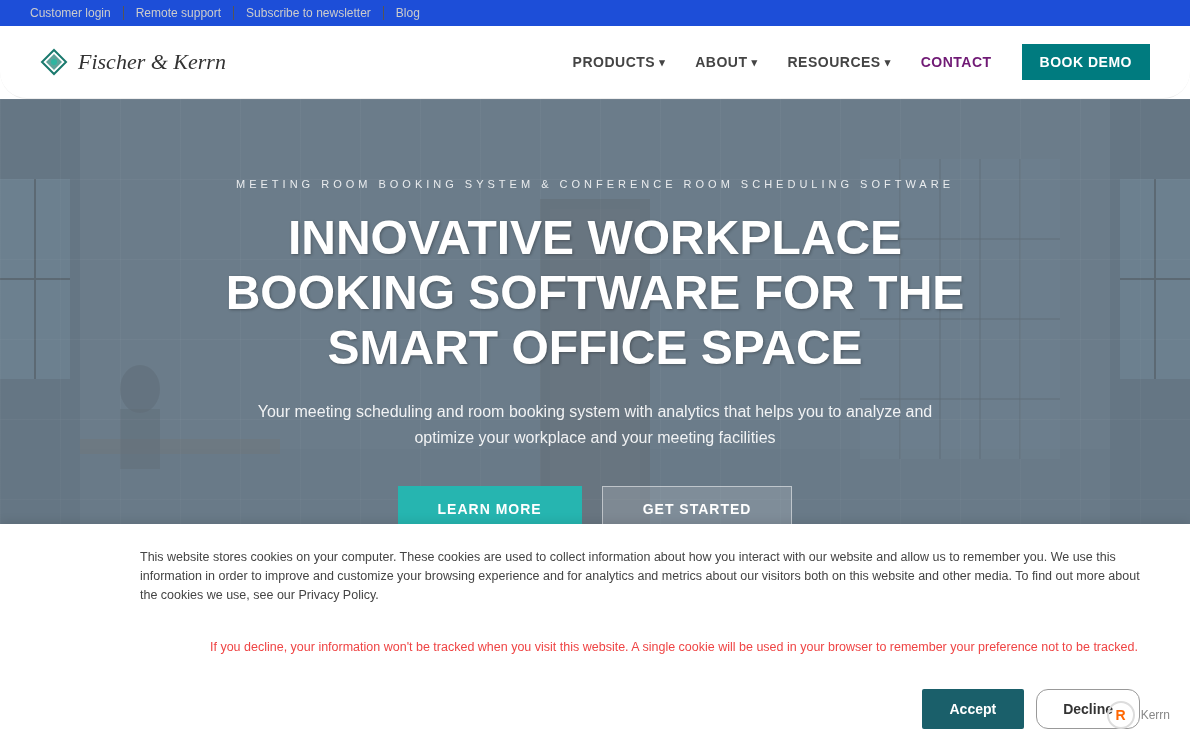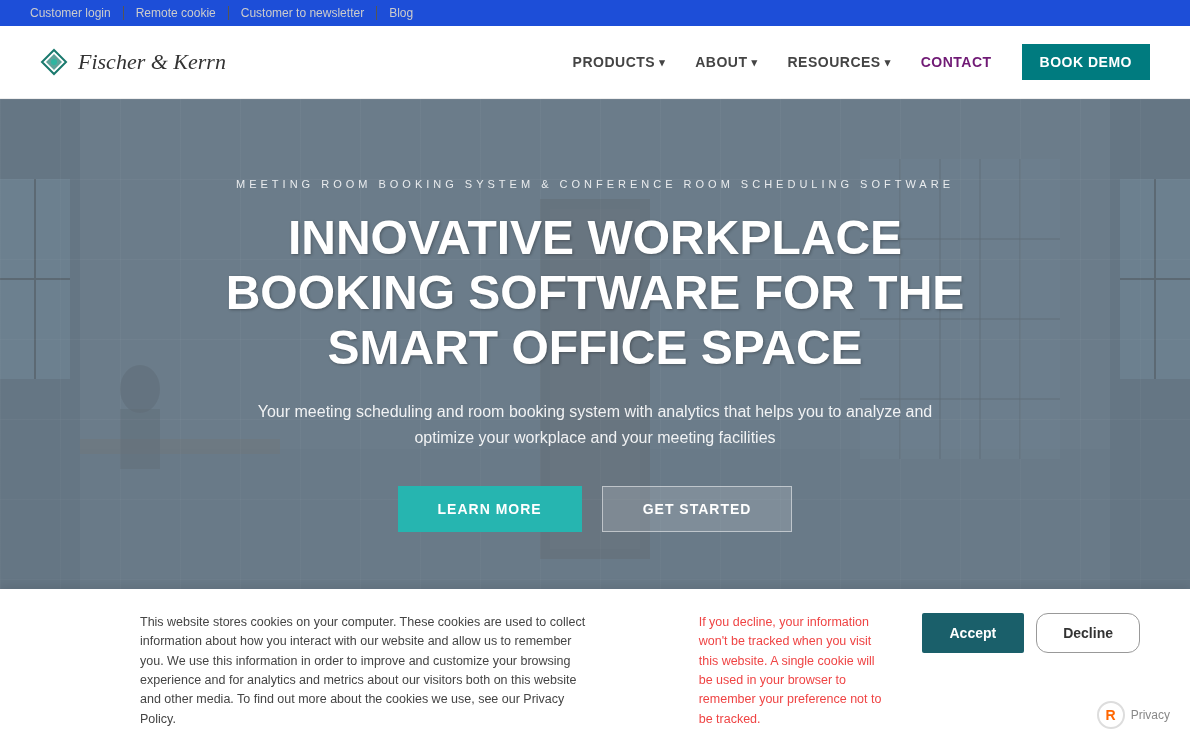--- a/index.html
+++ b/index.html
@@ -28,20 +28,21 @@
     
     .header {
       background: rgba(255,255,255,0.97);
       padding: 18px 40px;
       display: flex;
       align-items: center;
       justify-content: space-between;
       position: relative;
       z-index: 10;
       border-bottom: 1px solid #eee;
+      border-radius: 27px;
     }
     .logo {
       display: flex;
       align-items: center;
       gap: 10px;
       text-decoration: none;
     }
     .logo-icon {
       width: 28px;
       height: 28px;
@@ -179,21 +180,21 @@
     .cookie-banner {
       position: absolute;
       bottom: 0;
       left: 0;
       right: 0;
       background: white;
       padding: 24px 40px 24px 140px;
       box-shadow: 0 -2px 10px rgba(0,0,0,0.1);
       z-index: 100;
       display: flex;
-      flex-direction: row;
+      flex-direction: column;
       gap: 32px;
     }
     .cookie-main-text {
       font-size: 12.5px;
       color: #444;
       line-height: 1.55;
     }
     .cookie-secondary {
       font-size: 12.5px;
       color: #ef4444;
@@ -251,22 +252,22 @@
       font-size: 14px;
       color: #f60;
       font-weight: bold;
     }
   </style>
 </head>
 <body>
 
 <div class="top-bar">
   <a>Customer login</a>
-  <a>Remote cookie</a>
-  <a>Customer to newsletter</a>
+  <a>Remote support</a>
+  <a>Subscribe to newsletter</a>
   <a>Blog</a>
 </div>
 
 <header class="header">
   <a class="logo">
 
     <svg class="logo-icon" viewBox="0 0 28 28">
       <polygon points="14,2 26,14 14,26 2,14" fill="none" stroke="#1a7a6e" stroke-width="2"></polygon>
       <polygon points="14,6 22,14 14,22 6,14" fill="#1a7a6e" opacity="0.7"></polygon>
       <circle cx="14" cy="14" r="3" fill="#2db5a0"></circle>
@@ -334,14 +335,14 @@
   <p class="cookie-main-text">This website stores cookies on your computer. These cookies are used to collect information about how you interact with our website and allow us to remember you. We use this information in order to improve and customize your browsing experience and for analytics and metrics about our visitors both on this website and other media. To find out more about the cookies we use, see our Privacy Policy.</p>
   <p class="cookie-secondary">If you decline, your information won't be tracked when you visit this website. A single cookie will be used in your browser to remember your preference not to be tracked.</p>
   <div class="cookie-actions">
     <button class="btn-accept">Accept</button>
     <button class="btn-decline">Decline</button>
   </div>
 </div>
 
 <div class="revain-badge">
   <div class="revain-icon">R</div>
-  <span>Privacy</span>
+  <span>Kerrn</span>
 </div>
 
 </body></html>

